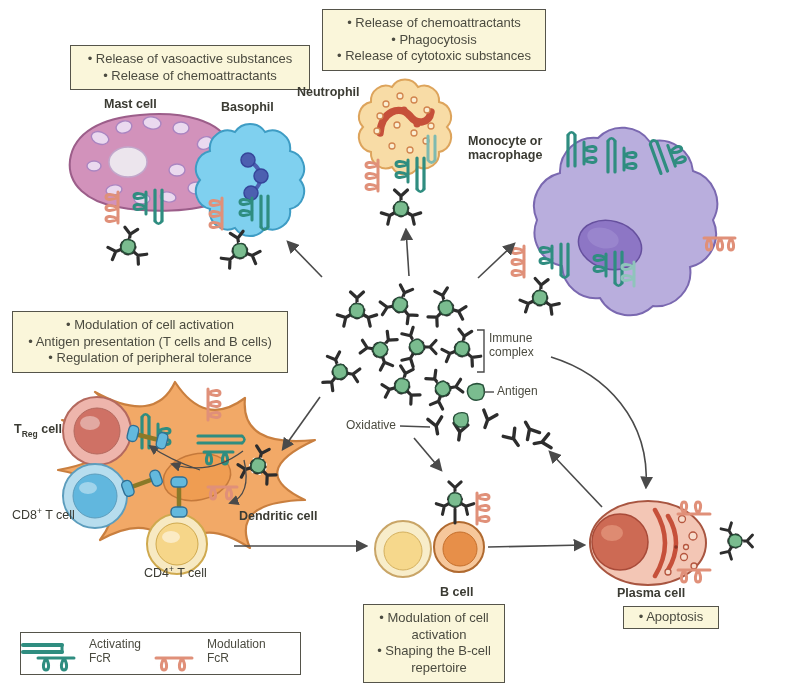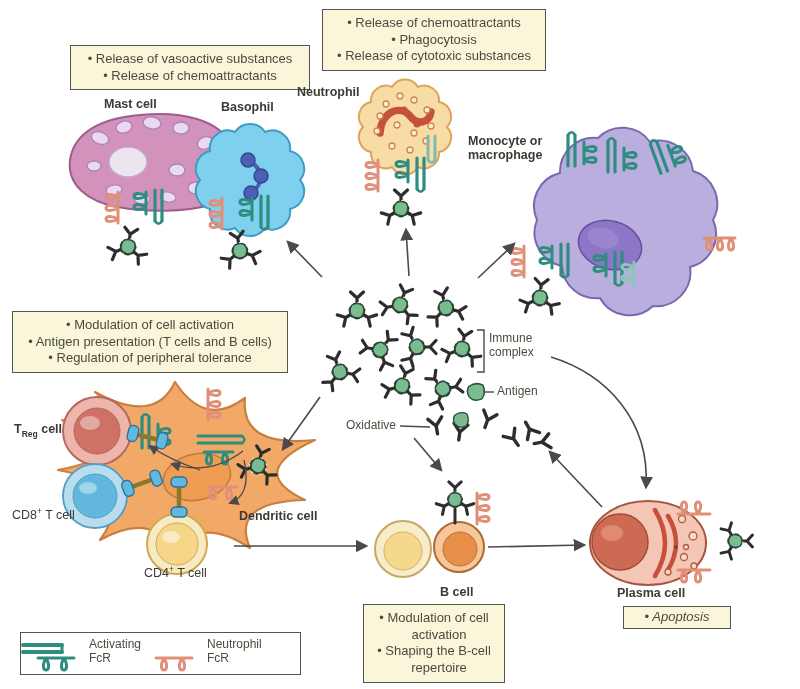--- a/index.html
+++ b/index.html
@@ -271,21 +271,21 @@
     <li>Antigen presentation (T cells and B cells)</li>
     <li>Regulation of peripheral tolerance</li>
   </ul>
 </div>
 <div class="ybox" style="left:363px;top:604px;width:124px;">
   <ul>
     <li>Modulation of cell activation</li>
     <li>Shaping the B-cell repertoire</li>
   </ul>
 </div>
-<div class="ybox" style="left:623px;top:606px;width:82px;padding:2px 12px;font-style:italic;">
+<div class="ybox" style="left:623px;top:606px;width:82px;padding:2px 6px;">
   <ul>
     <li>Apoptosis</li>
   </ul>
 </div>
 
 <div class="lbl" style="left:104px;top:97px;">Mast cell</div>
 <div class="lbl" style="left:221px;top:100px;">Basophil</div>
 <div class="lbl" style="left:297px;top:85px;">Neutrophil</div>
 <div class="lbl wrap" style="left:468px;top:134px;width:95px;white-space:normal;">Monocyte or macrophage</div>
 <div class="lbl" style="left:239px;top:509px;">Dendritic cell</div>
@@ -294,16 +294,16 @@
 <div class="lbl" style="left:144px;top:564px;font-weight:normal;"><span>CD4</span><sup>+</sup><span> T cell</span></div>
 <div class="lbl" style="left:440px;top:585px;">B cell</div>
 <div class="lbl" style="left:617px;top:586px;">Plasma cell</div>
 
 <div class="tag wrap" style="left:489px;top:331px;width:72px;">Immune complex</div>
 <div class="tag" style="left:497px;top:384px;">Antigen</div>
 <div class="tag" style="left:346px;top:418px;">Oxidative</div>
 
 <div class="legend" style="left:20px;top:632px;width:255px;height:41px;padding-left:24px;">
   <div class="ltxt" style="left:68px;top:5px;width:68px;">Activating FcR</div>
-  <div class="ltxt" style="left:186px;top:5px;width:62px;">Neutrophil FcR</div>
+  <div class="ltxt" style="left:186px;top:5px;width:62px;">Modulation FcR</div>
 </div>
 
 </div>
 
 </body></html>

